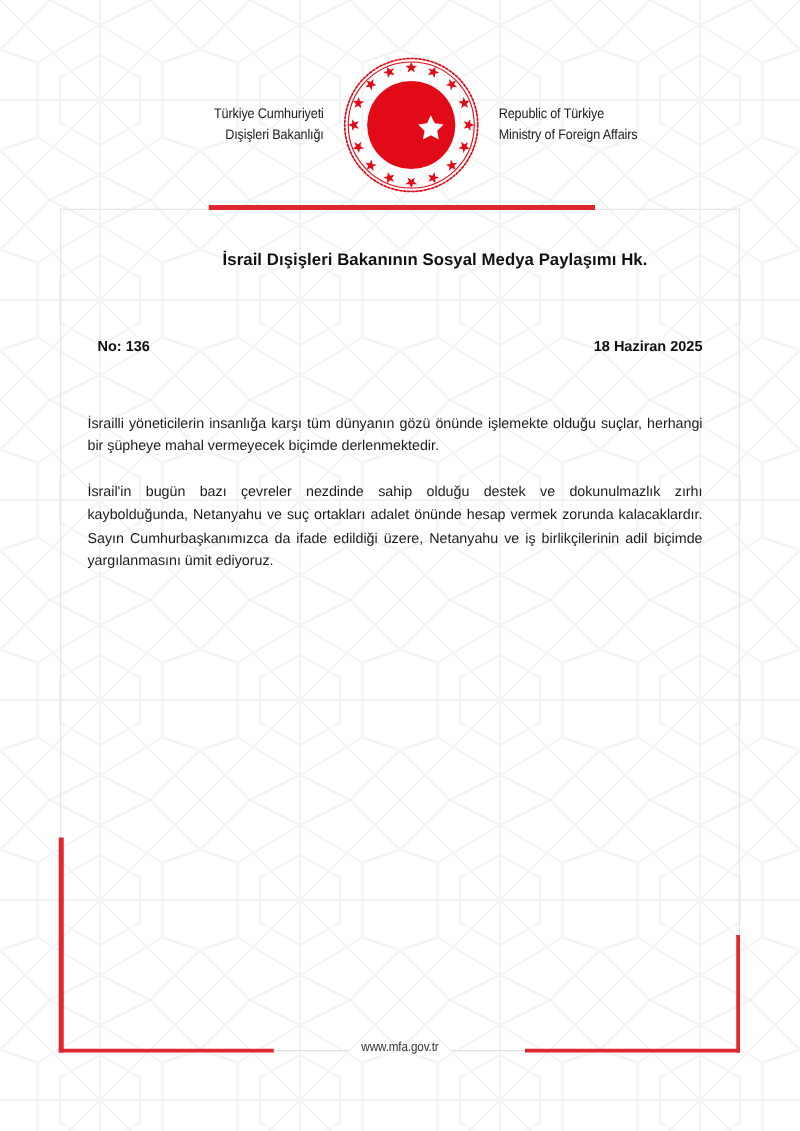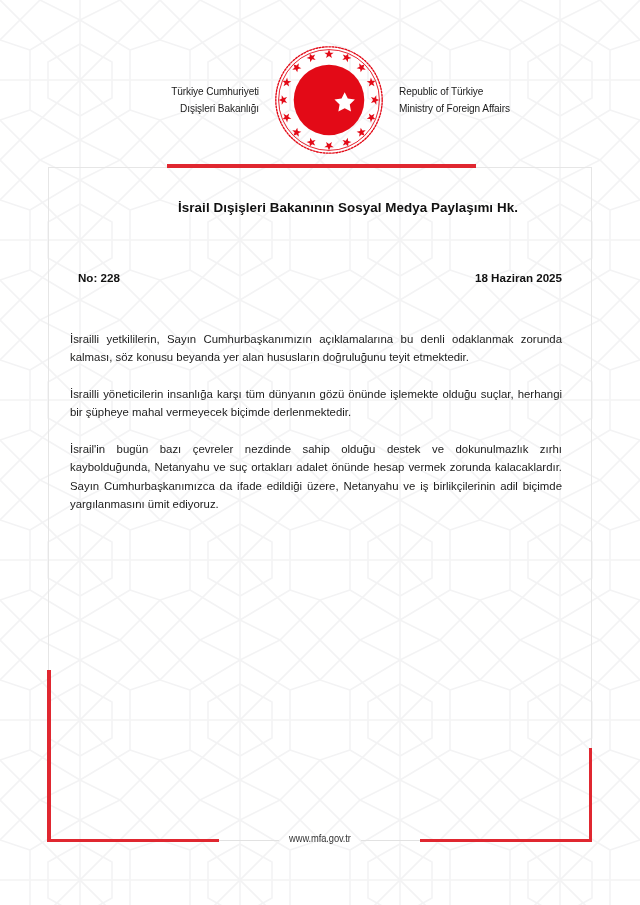--- a/index.html
+++ b/index.html
@@ -304,25 +304,24 @@
   <div class="corner corner-bl-v"></div>
   <div class="corner corner-bl-h"></div>
   <div class="corner corner-br-v"></div>
   <div class="corner corner-br-h"></div>
   <div class="footer-rule-left"></div>
   <div class="footer-rule-right"></div>
 
   <div class="doc-title">İsrail Dışişleri Bakanının Sosyal Medya Paylaşımı Hk.</div>
 
   <div class="meta-row">
-    <span>No: 228</span>
+    <span>No: 136</span>
     <span>18 Haziran 2025</span>
   </div>
 
   <div class="body-block">
-    <p>İsrailli yetkililerin, Sayın Cumhurbaşkanımızın açıklamalarına bu denli odaklanmak zorunda kalması, söz konusu beyanda yer alan hususların doğruluğunu teyit etmektedir.</p>
     <p>İsrailli yöneticilerin insanlığa karşı tüm dünyanın gözü önünde işlemekte olduğu suçlar, herhangi bir şüpheye mahal vermeyecek biçimde derlenmektedir.</p>
     <p>İsrail'in bugün bazı çevreler nezdinde sahip olduğu destek ve dokunulmazlık zırhı kaybolduğunda, Netanyahu ve suç ortakları adalet önünde hesap vermek zorunda kalacaklardır. Sayın Cumhurbaşkanımızca da ifade edildiği üzere, Netanyahu ve iş birlikçilerinin adil biçimde yargılanmasını ümit ediyoruz.</p>
   </div>
 
   <div class="footer-url">www.mfa.gov.tr</div>
 
 </div>
 
 </body></html>

